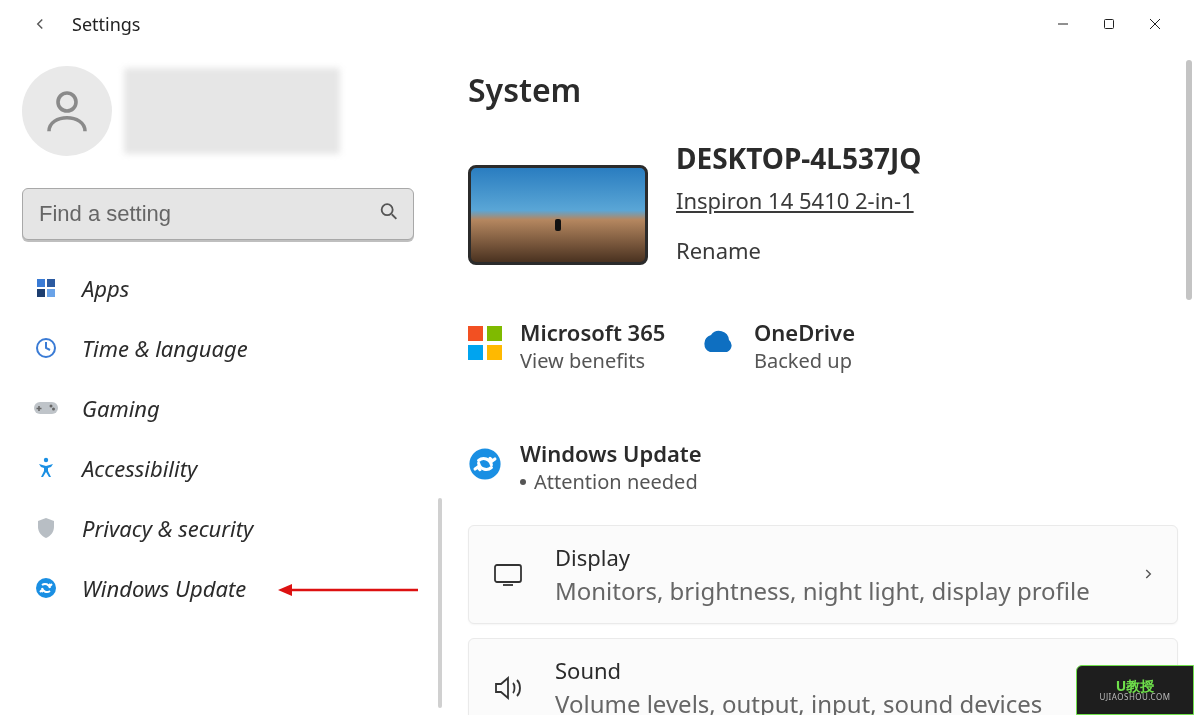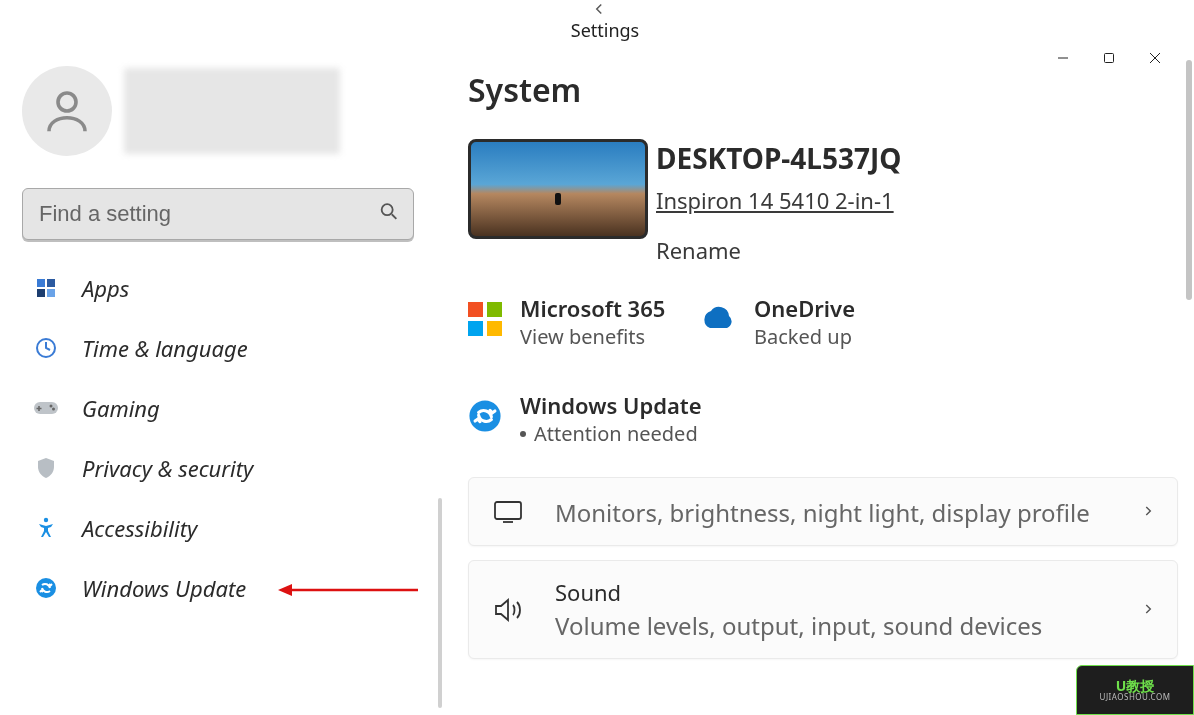--- a/index.html
+++ b/index.html
@@ -9,21 +9,20 @@
     width: 1194px;
     height: 715px;
     overflow: hidden;
     color: #2b2b2b;
   }
   .titlebar {
     height: 48px;
     display: flex;
     align-items: center;
     padding: 0 16px 0 20px;
-    flex-direction: column;
   }
   .back-btn {
     width: 40px; height: 40px;
     display:flex; align-items:center; justify-content:center;
     color:#5a5a5a;
   }
   .titlebar-title { font-size: 18px; margin-left: 12px; color:#222; }
   .window-controls { margin-left:auto; display:flex; }
   .win-btn { width:46px; height:32px; display:flex; align-items:center; justify-content:center; color:#222; }
   .body-row { display:flex; height:calc(715px - 48px); }
@@ -78,36 +77,36 @@
     position:absolute;
     right:8px; top:450px; width:4px; height:210px;
     background:#d0d0d0; border-radius:2px;
   }
   .main {
     flex:1; padding: 20px 16px 0 18px;
     position:relative;
     overflow:hidden;
   }
   .main-title { font-size:32px; font-weight:600; margin-bottom:28px; }
-  .device-row { display:flex; align-items:flex-start; gap:8px; margin-bottom:28px; }
+  .device-row { display:flex; align-items:flex-end; gap:28px; margin-bottom:28px; }
   .wallpaper-thumb {
     width:180px; height:100px; border-radius:8px; border:3px solid #2b2b2b;
     background: linear-gradient(180deg,#2a7dc0 0%, #5aa6d6 45%, #b58760 55%, #4a3220 100%);
     position:relative;
   }
   .wallpaper-thumb::after{
     content:""; position:absolute; left:50%; top:54%;
     width:6px; height:12px; background:#111; border-radius:2px;
     transform:translateX(-50%);
   }
   .device-info .dname { font-size:28px; font-weight:700; }
   .device-info .dmodel { font-size:22px; color:#3a3a3a; margin-top:8px;text-decoration:underline;}
   .device-info .drename { font-size:22px; color:#3a3a3a; margin-top:20px;}
   .status-grid { display:flex; flex-wrap:wrap; gap:40px 10px; margin-bottom:30px; width:680px;}
-  .status-tile { display:flex; align-items:center; gap:18px; width:220px; cursor:pointer;}
+  .status-tile { display:flex; align-items:center; gap:18px; width:220px; cursor:pointer;margin-top:24px;}
   .status-tile.wide { width:300px; }
   .status-texts .st-title { font-size:22px; font-weight:600; }
   .status-texts .st-sub { font-size:20px; color:#555; display:flex; align-items:center; gap:8px;}
   .attn-dot { width:6px; height:6px; background:#555; border-radius:50%; display:inline-block;}
   .cards { display:flex; flex-direction:column; gap:14px; }
   .card {
     background:#fbfbfb; border:1px solid #eaeaea; border-radius:6px;
     display:flex; align-items:center; gap:30px;
     padding:16px 22px; cursor:pointer;
     box-shadow: 0 1px 2px rgba(0,0,0,0.04);
@@ -211,34 +210,34 @@
               <rect x="1" y="4" width="24" height="12" rx="6" fill="#bfc4c9"></rect>
               <circle cx="18" cy="8" r="1.5" fill="#666"></circle>
               <circle cx="20.5" cy="11" r="1.5" fill="#666"></circle>
               <path d="M6 8v5M3.5 10.5h5" stroke="#666" stroke-width="1.6"></path>
             </svg>
         </span>
         <span>Gaming</span>
       </div>
       <div class="nav-item">
         <span class="nav-icon">
-          <svg width="24" height="24" viewBox="0 0 24 24">
-              <path d="M12 2l8 3v6c0 5-3.5 9-8 11-4.5-2-8-6-8-11V5Z" fill="#b8bec4"></path>
-            </svg>
-        </span>
-        <span>Privacy &amp; security</span>
-      </div>
-      <div class="nav-item">
-        <span class="nav-icon">
           <svg width="24" height="24" viewBox="0 0 24 24" fill="#1a8fe3">
               <circle cx="12" cy="4" r="2.2"></circle>
               <path d="M5 8l7 2 7-2-2 3-3 1v3l3 6h-2l-3-5-3 5H7l3-6v-3l-3-1Z"></path>
             </svg>
         </span>
         <span>Accessibility</span>
+      </div>
+      <div class="nav-item">
+        <span class="nav-icon">
+          <svg width="24" height="24" viewBox="0 0 24 24">
+              <path d="M12 2l8 3v6c0 5-3.5 9-8 11-4.5-2-8-6-8-11V5Z" fill="#b8bec4"></path>
+            </svg>
+        </span>
+        <span>Privacy &amp; security</span>
       </div>
       <div class="nav-item">
         <span class="nav-icon">
           <svg width="24" height="24" viewBox="0 0 24 24">
               <circle cx="12" cy="12" r="10" fill="#1a8fe3"></circle>
               <path d="M8 9a5 5 0 0 1 8 3M16 15a5 5 0 0 1-8-3" stroke="#fff" stroke-width="2" fill="none"></path>
               <path d="M16 8v4h-4M8 16v-4h4" fill="#fff" opacity="0"></path>
               <path d="M15 8l1.5 1.5L18 8M9 16l-1.5-1.5L6 16" stroke="#fff" stroke-width="2" fill="none"></path>
             </svg>
         </span>
@@ -312,20 +311,21 @@
 
     <div class="cards">
       <div class="card">
         <span class="card-icon">
           <svg width="30" height="24" viewBox="0 0 30 24" fill="none" stroke="currentColor" stroke-width="1.8">
               <rect x="2" y="2" width="26" height="17" rx="2"></rect>
               <line x1="10" y1="22" x2="20" y2="22"></line>
             </svg>
         </span>
         <div class="card-texts">
+          <div class="c-title">Display</div>
           <div class="c-sub">Monitors, brightness, night light, display profile</div>
         </div>
         <span class="card-chevron">
           <svg width="14" height="14" viewBox="0 0 24 24" fill="none" stroke="currentColor" stroke-width="2.4">
               <path d="M9 5l7 7-7 7"></path>
             </svg>
         </span>
       </div>
       <div class="card">
         <span class="card-icon">

